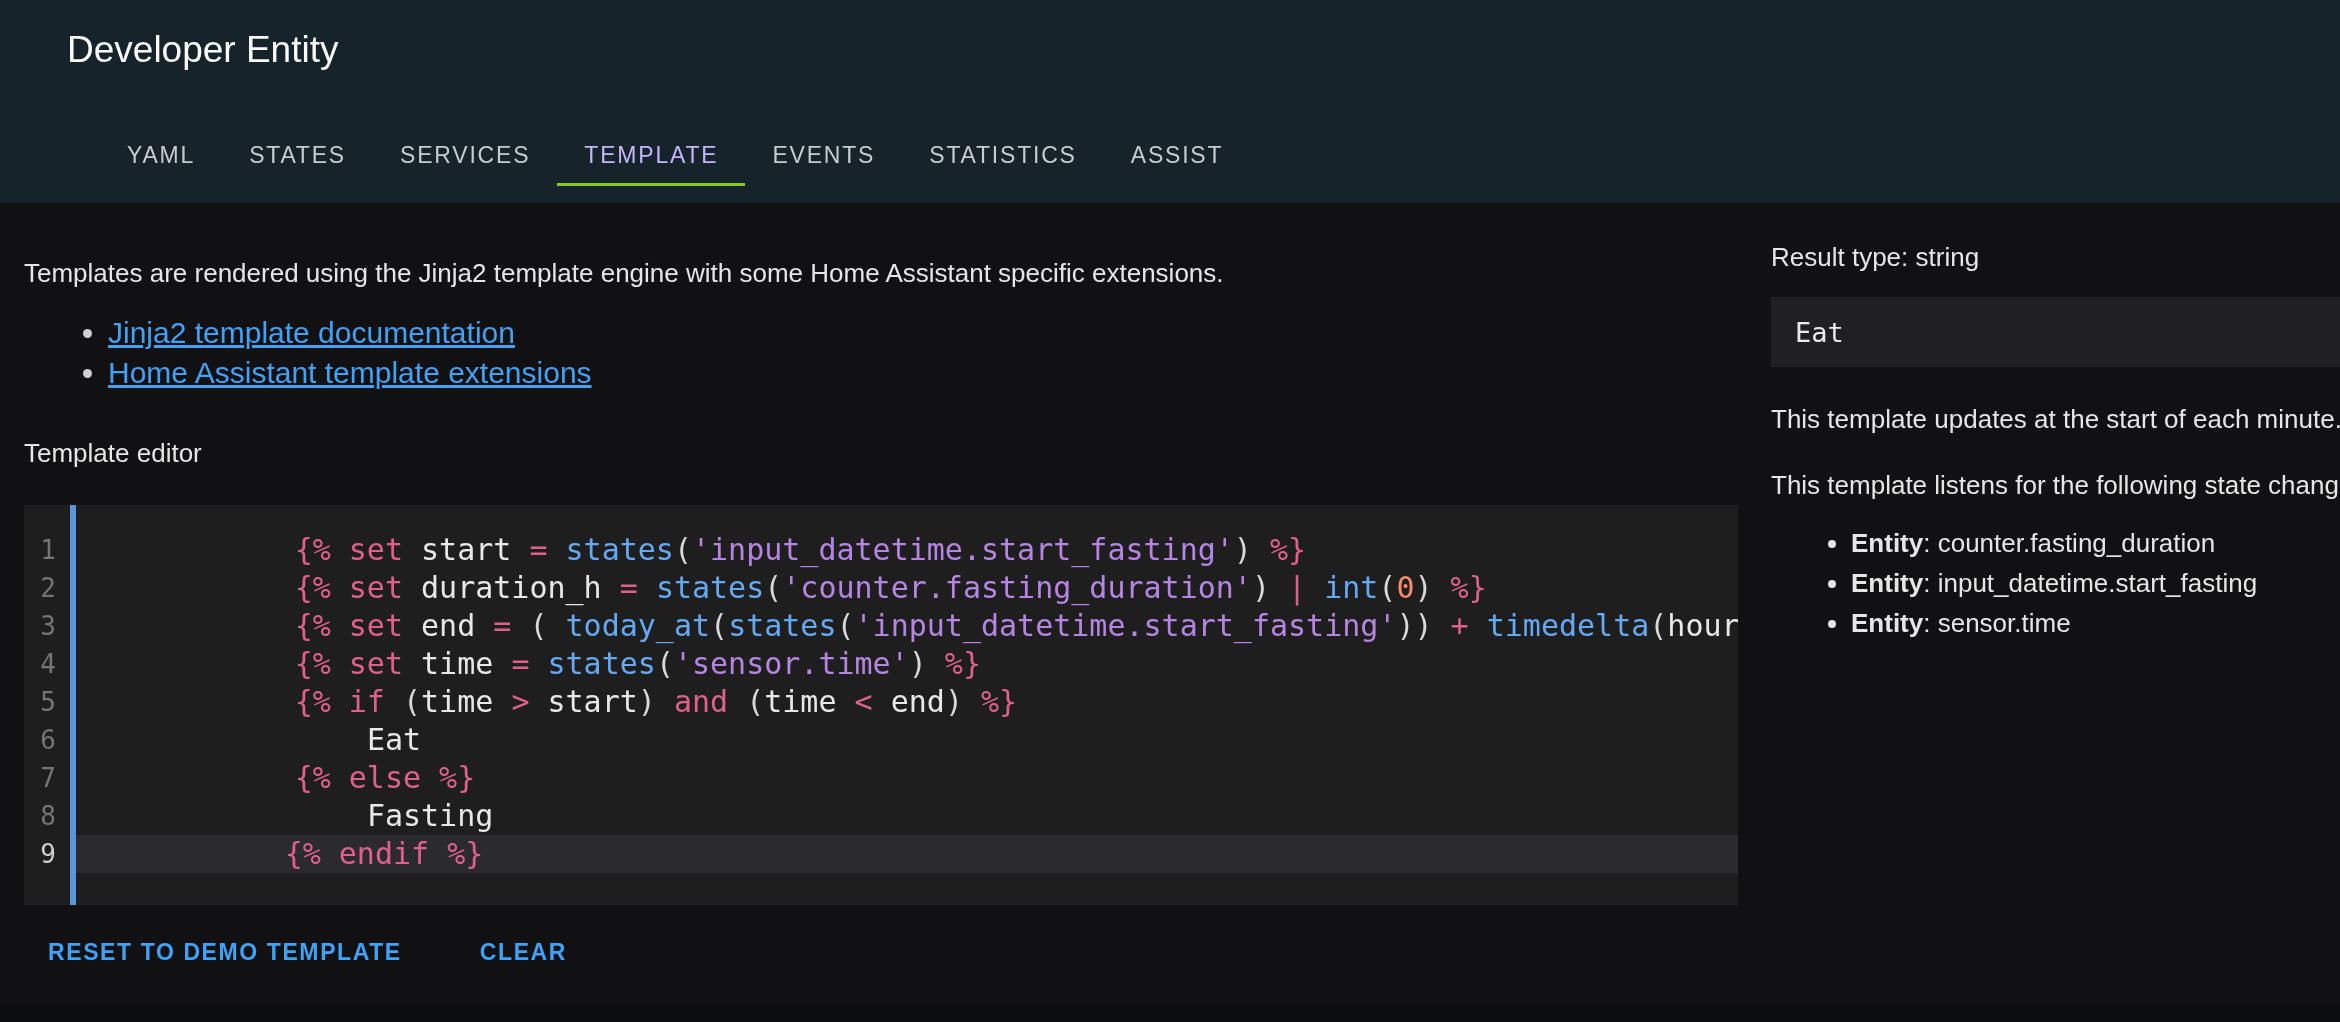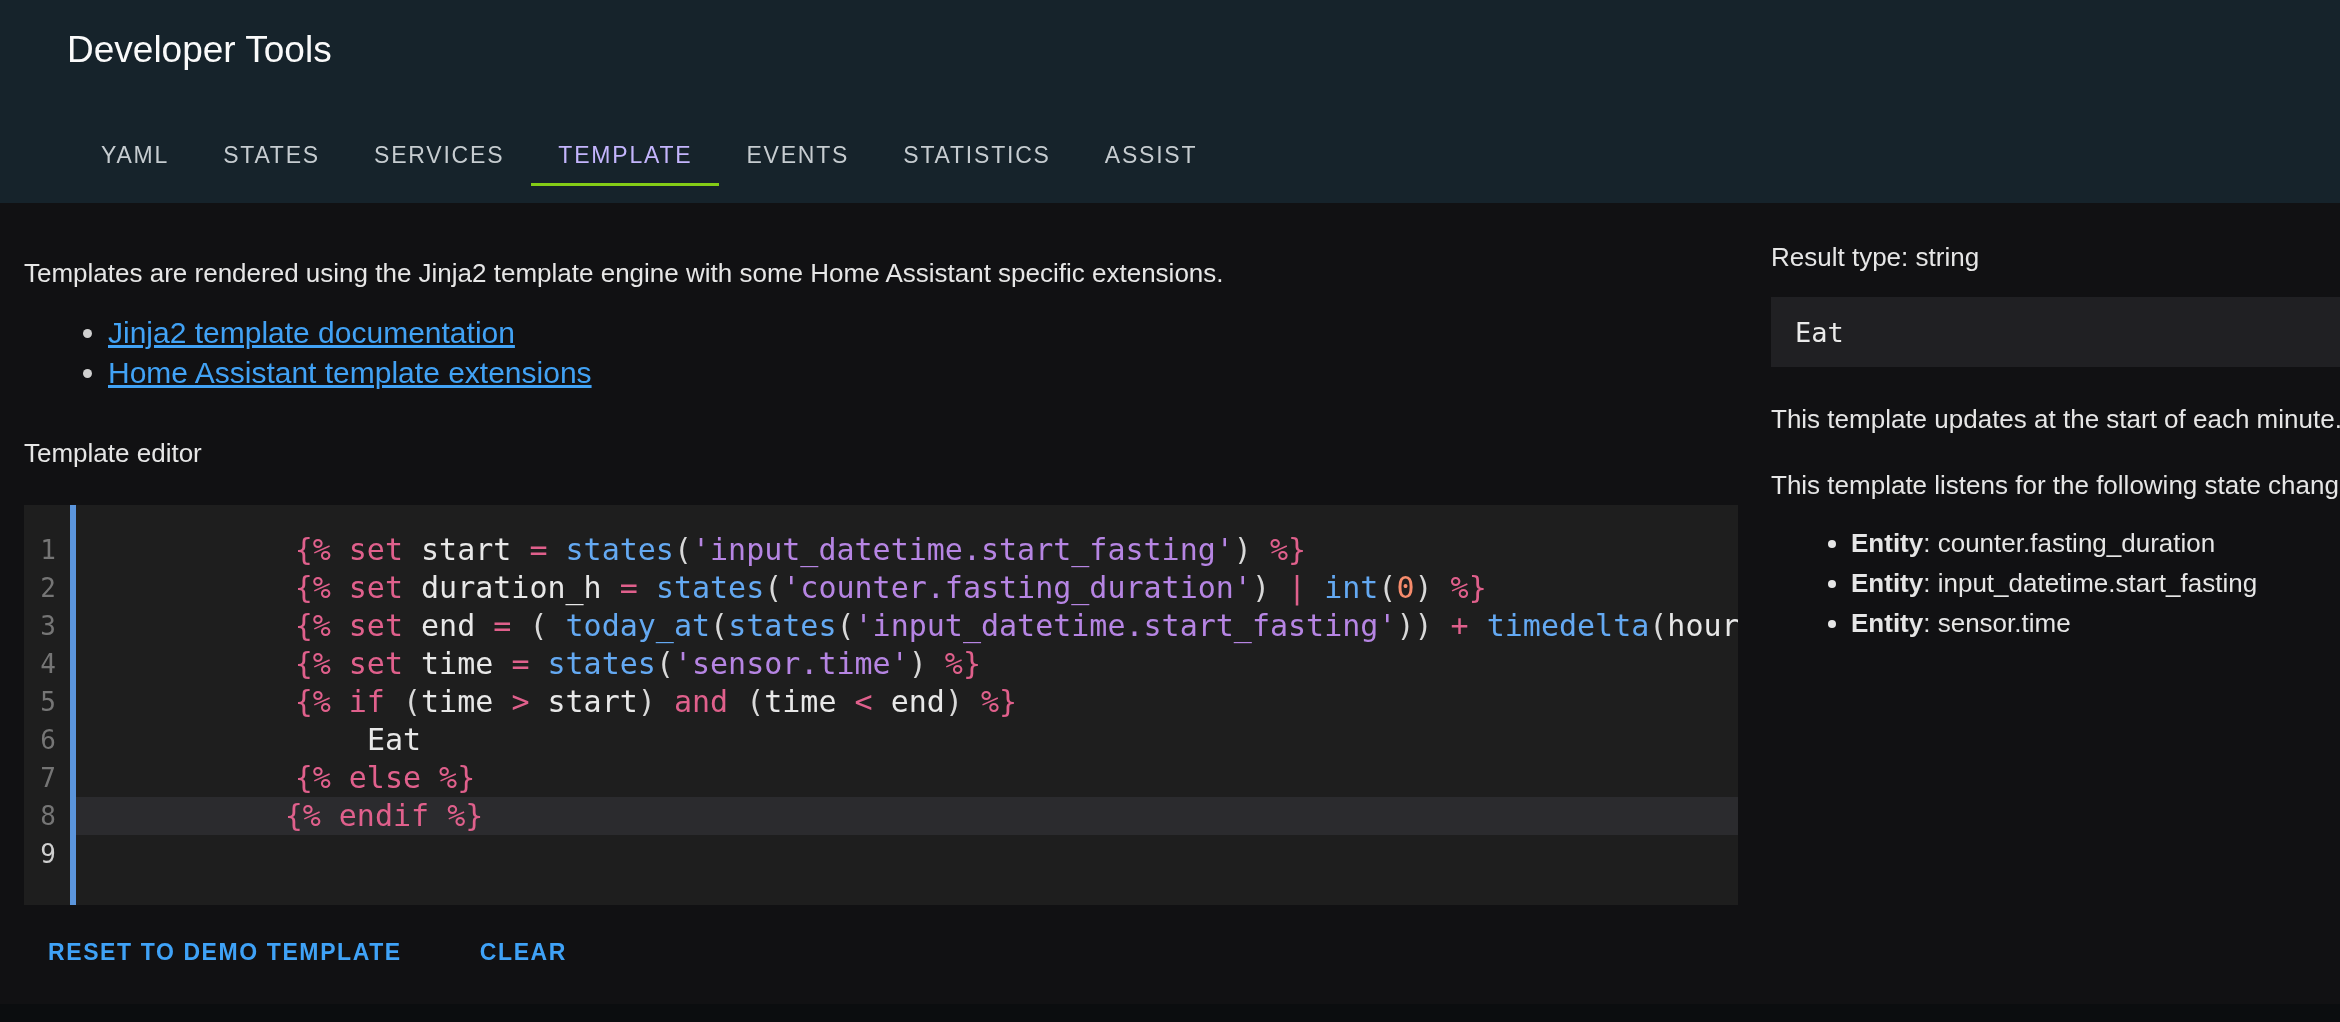--- a/index.html
+++ b/index.html
@@ -27,21 +27,21 @@
     color:#e1e1e1;
   }
   
   header{
     height:203px;background:var(--header-bg);padding-top:28px;overflow:hidden;
   }
   h1.page-title{
     margin:0 0 0 67px;font-size:37px;line-height:44px;font-weight:400;color:#fafafa;
   }
   nav.tabs{
-    display:flex;padding-left:74px;margin-top:52px;
+    display:flex;padding-left:100px;margin-top:52px;
   }
   .tab{
     height:62px;line-height:62px;padding:0 27px;
     font-size:23px;font-weight:500;letter-spacing:1.8px;
     color:#c6ccd0;cursor:pointer;text-transform:uppercase;white-space:nowrap;
   }
   .tab.active{
     color:#c4b5fd;border-bottom:3px solid #84cc16;
   }
   
@@ -103,21 +103,21 @@
   .bottom-strip{
     position:absolute;left:0;bottom:0;width:2340px;height:18px;background:#0b0d0f;
   }
 </style>
 </head>
 <body>
 
 <div class="app">
 
   <header>
-    <h1 class="page-title">Developer Tools</h1>
+    <h1 class="page-title">Developer Entity</h1>
     <nav class="tabs">
         <div class="tab">YAML</div>
         <div class="tab">STATES</div>
         <div class="tab">SERVICES</div>
         <div class="tab active">TEMPLATE</div>
         <div class="tab">EVENTS</div>
         <div class="tab">STATISTICS</div>
         <div class="tab">ASSIST</div>
       </nav>
   </header>
@@ -146,20 +146,21 @@
           </div>
         <div class="gutter-bar"></div>
         <div class="code">
             <div class="code-line"><span class="tk-ws">          </span><span class="tk-kw">{% set </span><span class="tk-var">start </span><span class="tk-op">= </span><span class="tk-fn">states</span><span class="tk-p">(</span><span class="tk-str">'input_datetime.start_fasting'</span><span class="tk-p">)</span><span class="tk-kw"> %}</span></div>
             <div class="code-line"><span class="tk-ws">          </span><span class="tk-kw">{% set </span><span class="tk-var">duration_h </span><span class="tk-op">= </span><span class="tk-fn">states</span><span class="tk-p">(</span><span class="tk-str">'counter.fasting_duration'</span><span class="tk-p">)</span><span class="tk-op"> | </span><span class="tk-fn">int</span><span class="tk-p">(</span><span class="tk-num">0</span><span class="tk-p">)</span><span class="tk-kw"> %}</span></div>
             <div class="code-line"><span class="tk-ws">          </span><span class="tk-kw">{% set </span><span class="tk-var">end </span><span class="tk-op">= </span><span class="tk-p">( </span><span class="tk-fn">today_at</span><span class="tk-p">(</span><span class="tk-fn">states</span><span class="tk-p">(</span><span class="tk-str">'input_datetime.start_fasting'</span><span class="tk-p">))</span><span class="tk-op"> + </span><span class="tk-fn">timedelta</span><span class="tk-p">(</span><span class="tk-var">hours</span><span class="tk-op">=</span><span class="tk-var">duratio</span></div>
             <div class="code-line"><span class="tk-ws">          </span><span class="tk-kw">{% set </span><span class="tk-var">time </span><span class="tk-op">= </span><span class="tk-fn">states</span><span class="tk-p">(</span><span class="tk-str">'sensor.time'</span><span class="tk-p">)</span><span class="tk-kw"> %}</span></div>
             <div class="code-line"><span class="tk-ws">          </span><span class="tk-kw">{% if </span><span class="tk-p">(</span><span class="tk-var">time </span><span class="tk-op">&gt; </span><span class="tk-var">start</span><span class="tk-p">) </span><span class="tk-kw">and </span><span class="tk-p">(</span><span class="tk-var">time </span><span class="tk-op">&lt; </span><span class="tk-var">end</span><span class="tk-p">) </span><span class="tk-kw">%}</span></div>
             <div class="code-line"><span class="tk-ws">              </span><span class="tk-txt">Eat</span></div>
             <div class="code-line"><span class="tk-ws">          </span><span class="tk-kw">{% else %}</span></div>
+            <div class="code-line"><span class="tk-ws">              </span><span class="tk-txt">Fasting</span></div>
             <div class="code-line active"><span class="tk-ws">          </span><span class="tk-kw">{% endif %}</span></div>
           </div>
       </div>
 
       <div class="actions">
         <button>RESET TO DEMO TEMPLATE</button>
         <button>CLEAR</button>
       </div>
     </section>
 

